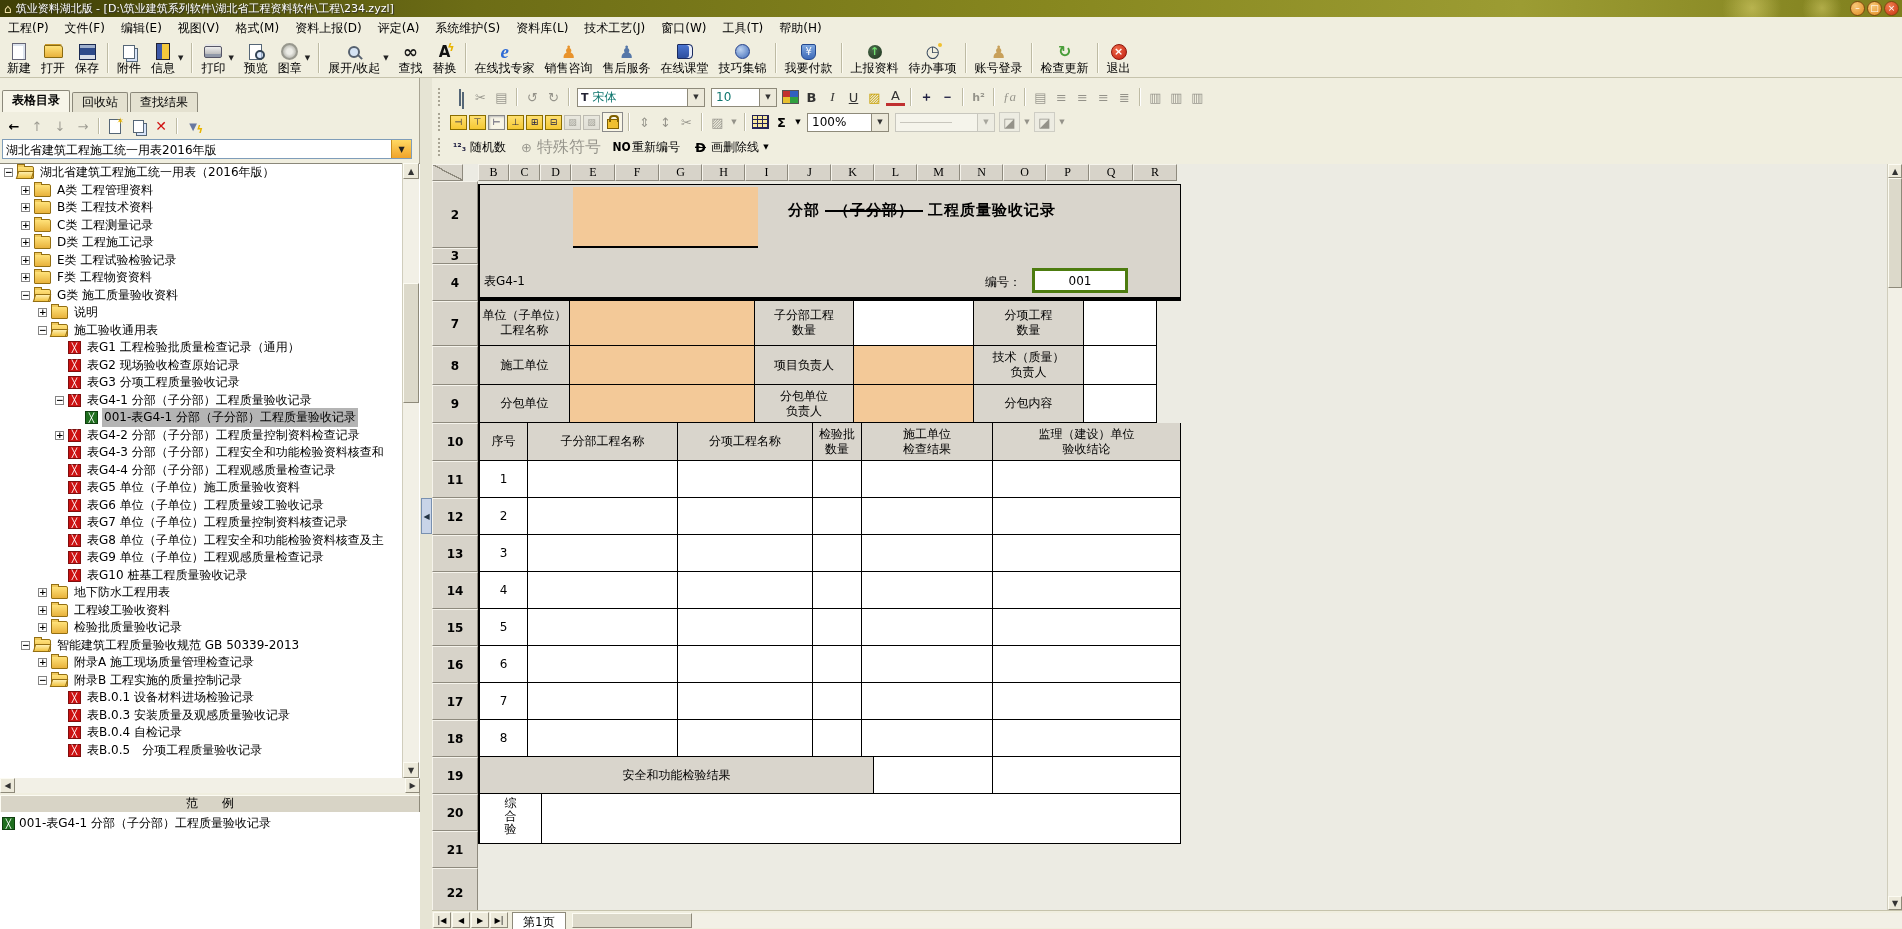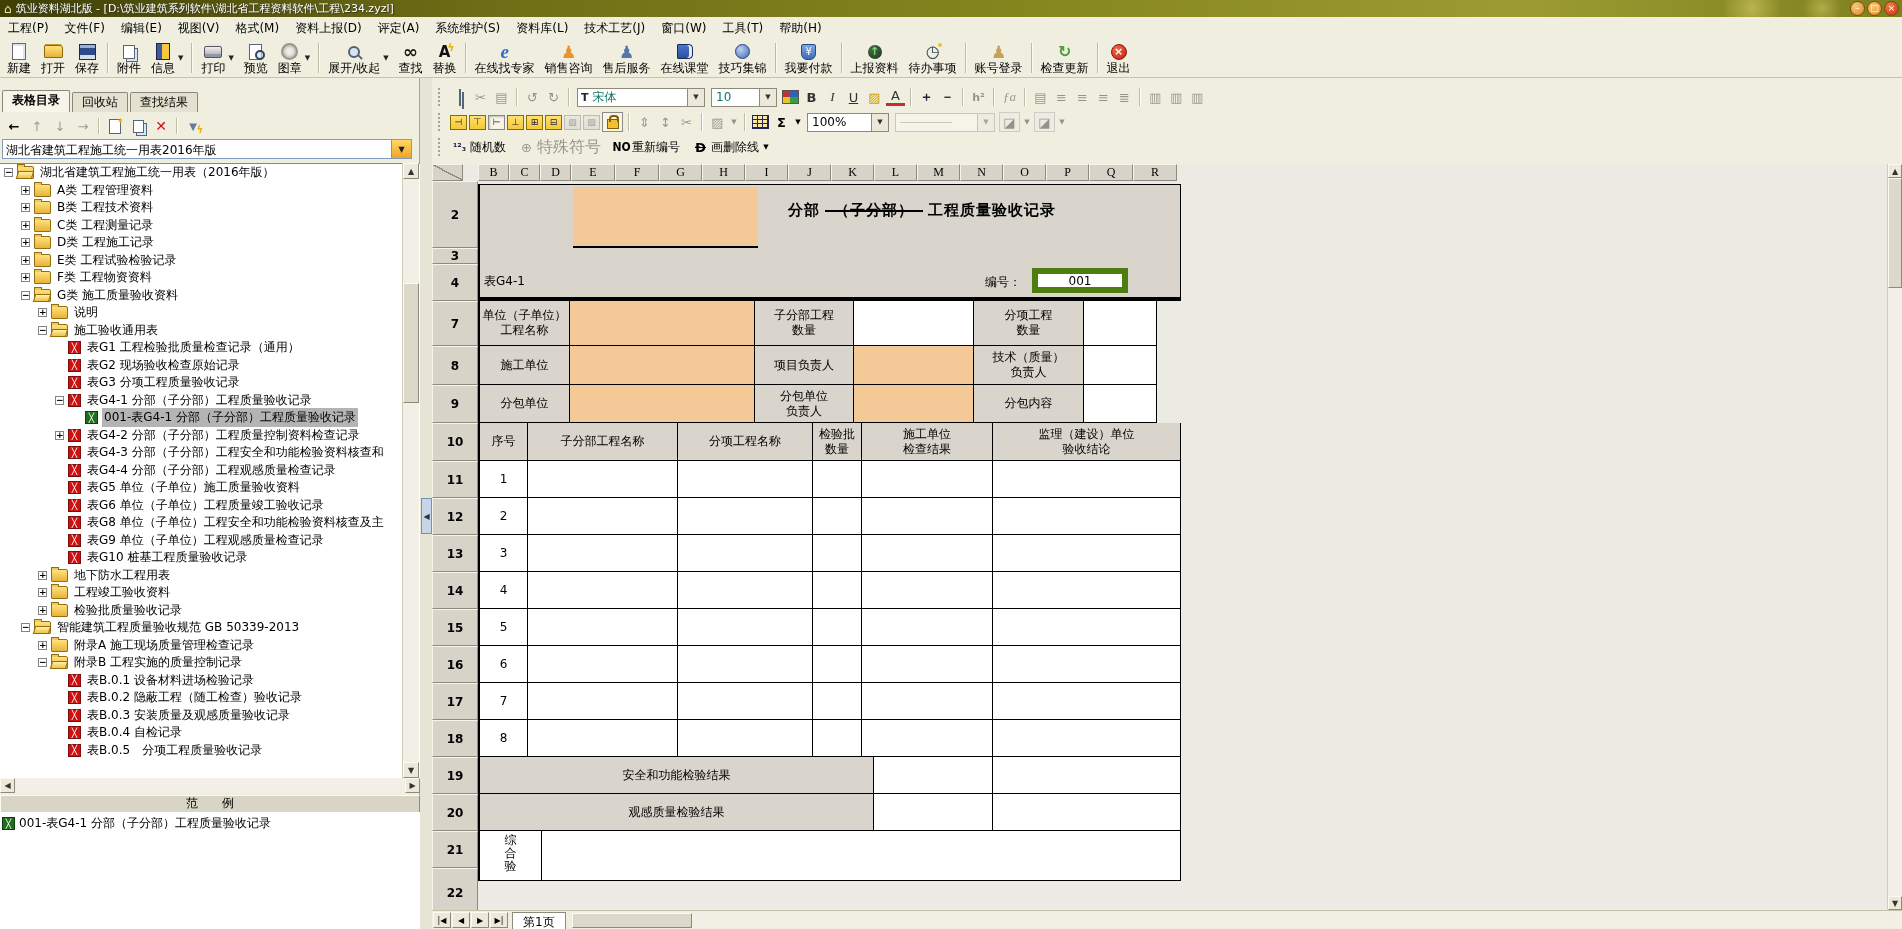--- a/index.html
+++ b/index.html
@@ -149,21 +149,21 @@
   .gut > div:nth-of-type(16),.gut > div:nth-of-type(17),.gut > div:nth-of-type(18){height:37px}
   .gut > div:nth-of-type(19){height:50px}
   .form{position:absolute;left:46px;top:20px;width:703px;font-size:12px}
   .band{position:relative;height:114px;background:#D9D5CC;border:1px solid #000;border-left-width:2px;box-sizing:border-box}
   .orangecell{position:absolute;left:93px;top:2px;width:185px;height:59px;background:#F3C998;border-bottom:2px solid #000}
   .bandtitle{position:absolute;left:308px;top:16px;font-size:15px;font-weight:bold;white-space:nowrap;letter-spacing:1px}
   .strike{position:relative;margin:0 14px}
   .strike::after{content:"";position:absolute;left:-9px;right:-9px;top:52%;height:2px;background:#000}
   .formcode{position:absolute;left:4px;top:88px}
   .nolabel{position:absolute;left:505px;top:89px}
-  .nobox{position:absolute;left:552px;top:83px;width:96px;height:25px;background:#fff;border:6px solid #4d7c0f;box-sizing:border-box;display:flex;align-items:center;justify-content:center}
+  .nobox{position:absolute;left:552px;top:83px;width:96px;height:25px;background:#fff;border:3px solid #4d7c0f;box-sizing:border-box;display:flex;align-items:center;justify-content:center}
   .hdivider{height:3px;background:#000;width:703px}
   .frow{display:flex;border-left:2px solid #000;box-sizing:border-box}
   .fc{border-right:1px solid #000;border-bottom:1px solid #000;box-sizing:border-box;
      display:flex;align-items:center;justify-content:center;text-align:center;white-space:pre-line;line-height:15px}
   .lab{background:#D9D5CC}
   .org{background:#F3C998}
   .wht{background:#fff}
   .iw1{width:90px}.iw2{width:185px}.iw3{width:99px}.iw4{width:120px}.iw5{width:110px}.iw6{width:73px}
   .irow1{height:45px}.irow2{height:39px}.irow3{height:38px}
   .ghead{height:38px}
@@ -485,20 +485,25 @@
         <span class="tlabel">表G5 单位（子单位）施工质量验收资料</span>
       </div>
       <div class="trow" style="padding-left: 55px;">
         <span class="texp"></span>
         <span class="ticon ic-form-red"></span>
         <span class="tlabel">表G6 单位（子单位）工程质量竣工验收记录</span>
       </div>
       <div class="trow" style="padding-left: 55px;">
         <span class="texp"></span>
         <span class="ticon ic-form-red"></span>
+        <span class="tlabel">表G7 单位（子单位）工程质量控制资料核查记录</span>
+      </div>
+      <div class="trow" style="padding-left: 55px;">
+        <span class="texp"></span>
+        <span class="ticon ic-form-red"></span>
         <span class="tlabel">表G8 单位（子单位）工程安全和功能检验资料核查及主</span>
       </div>
       <div class="trow" style="padding-left: 55px;">
         <span class="texp"></span>
         <span class="ticon ic-form-red"></span>
         <span class="tlabel">表G9 单位（子单位）工程观感质量检查记录</span>
       </div>
       <div class="trow" style="padding-left: 55px;">
         <span class="texp"></span>
         <span class="ticon ic-form-red"></span>
@@ -531,25 +536,20 @@
       </div>
       <div class="trow" style="padding-left: 38px;">
         <span class="texp" style="visibility: visible;">−</span>
         <span class="ticon ic-folder-open"></span>
         <span class="tlabel">附录B 工程实施的质量控制记录</span>
       </div>
       <div class="trow" style="padding-left: 55px;">
         <span class="texp"></span>
         <span class="ticon ic-form-red"></span>
         <span class="tlabel">表B.0.1 设备材料进场检验记录</span>
-      </div>
-      <div class="trow" style="padding-left: 55px;">
-        <span class="texp"></span>
-        <span class="ticon ic-form-red"></span>
-        <span class="tlabel">表B.0.2 隐蔽工程（随工检查）验收记录</span>
       </div>
       <div class="trow" style="padding-left: 55px;">
         <span class="texp"></span>
         <span class="ticon ic-form-red"></span>
         <span class="tlabel">表B.0.3 安装质量及观感质量验收记录</span>
       </div>
       <div class="trow" style="padding-left: 55px;">
         <span class="texp"></span>
         <span class="ticon ic-form-red"></span>
         <span class="tlabel">表B.0.4 自检记录</span>
@@ -854,25 +854,20 @@
         </div>
       </div>
 
     <div>
 
         <div class="frow srow">
           <div class="fc lab sw1">安全和功能检验结果</div>
           <div class="fc wht sw2"></div>
           <div class="fc wht sw3"></div>
         </div>
-        <div class="frow srow">
-          <div class="fc lab sw1">观感质量检验结果</div>
-          <div class="fc wht sw2"></div>
-          <div class="fc wht sw3"></div>
-        </div>
       </div>
 
     <div class="frow lrow">
       <div class="fc wht vw1 vcell" id="vlabel"><span>综</span><span>合</span><span>验</span></div>
       <div class="fc wht vw2"></div>
     </div>
   </div>
 </div>
 
 <div class="vscroll">

